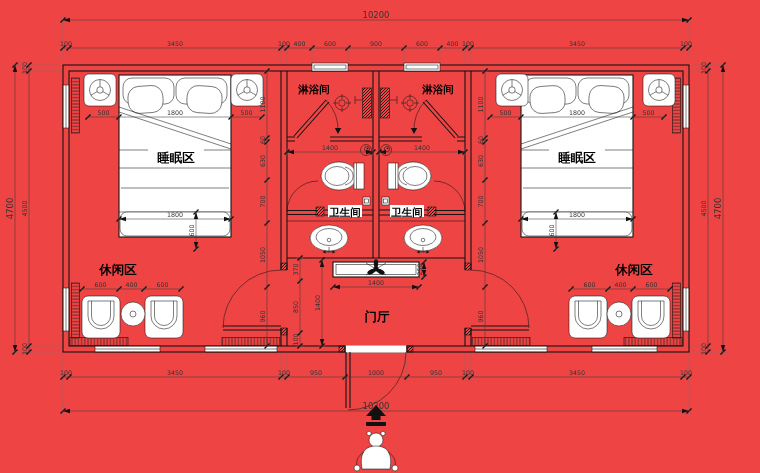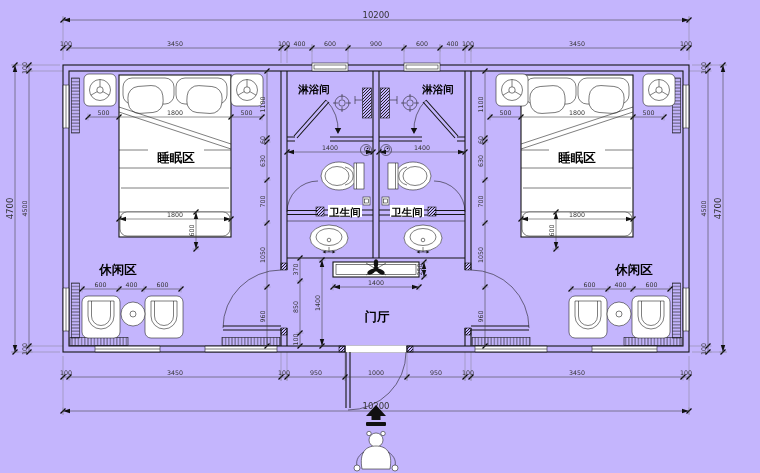--- a/index.html
+++ b/index.html
@@ -1,16 +1,16 @@
 <!DOCTYPE html>
 <html><head>
 <meta charset="utf-8">
 <style>
   html,body{margin:0;padding:0;background:#fff}
-  .stage{position:relative;width:760px;height:473px;background:#c4b5fd;overflow:hidden}
+  .stage{position:relative;width:760px;height:473px;background:#ef4444;overflow:hidden}
   svg{display:block}
   .w1{fill:none;stroke:#141414;stroke-width:1.1}
   .w2{fill:none;stroke:#141414;stroke-width:.55}
   .wf{fill:#fff;stroke:#141414;stroke-width:1.1}
   .wf2{fill:#fff;stroke:#141414;stroke-width:.55}
   .gap{fill:#fff;stroke:none}
   .dl{stroke:#3a3a3a;stroke-width:.55;fill:none}
   .tk{stroke:#0a0a0a;stroke-width:1.2}
   .ex{stroke:#777;stroke-width:.4;fill:none}
   .ar{fill:#111;stroke:none}

